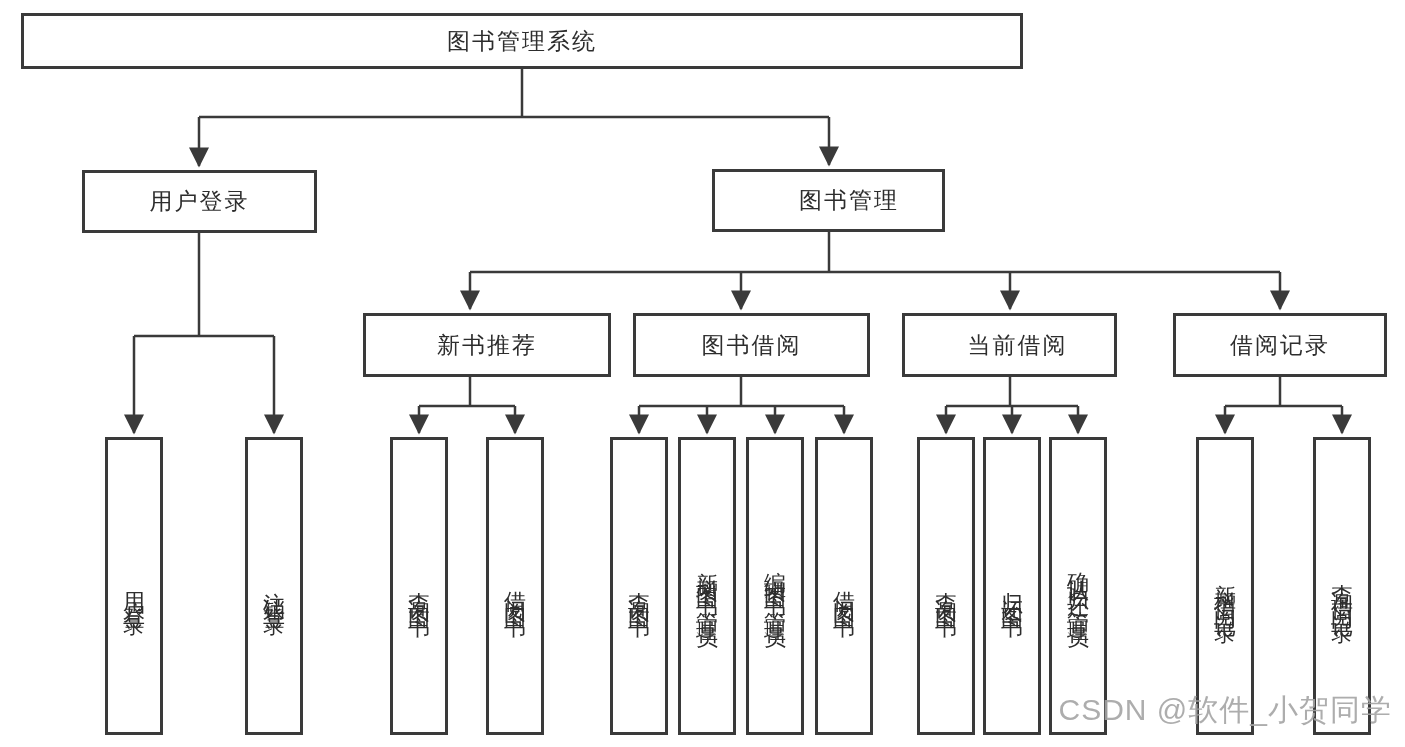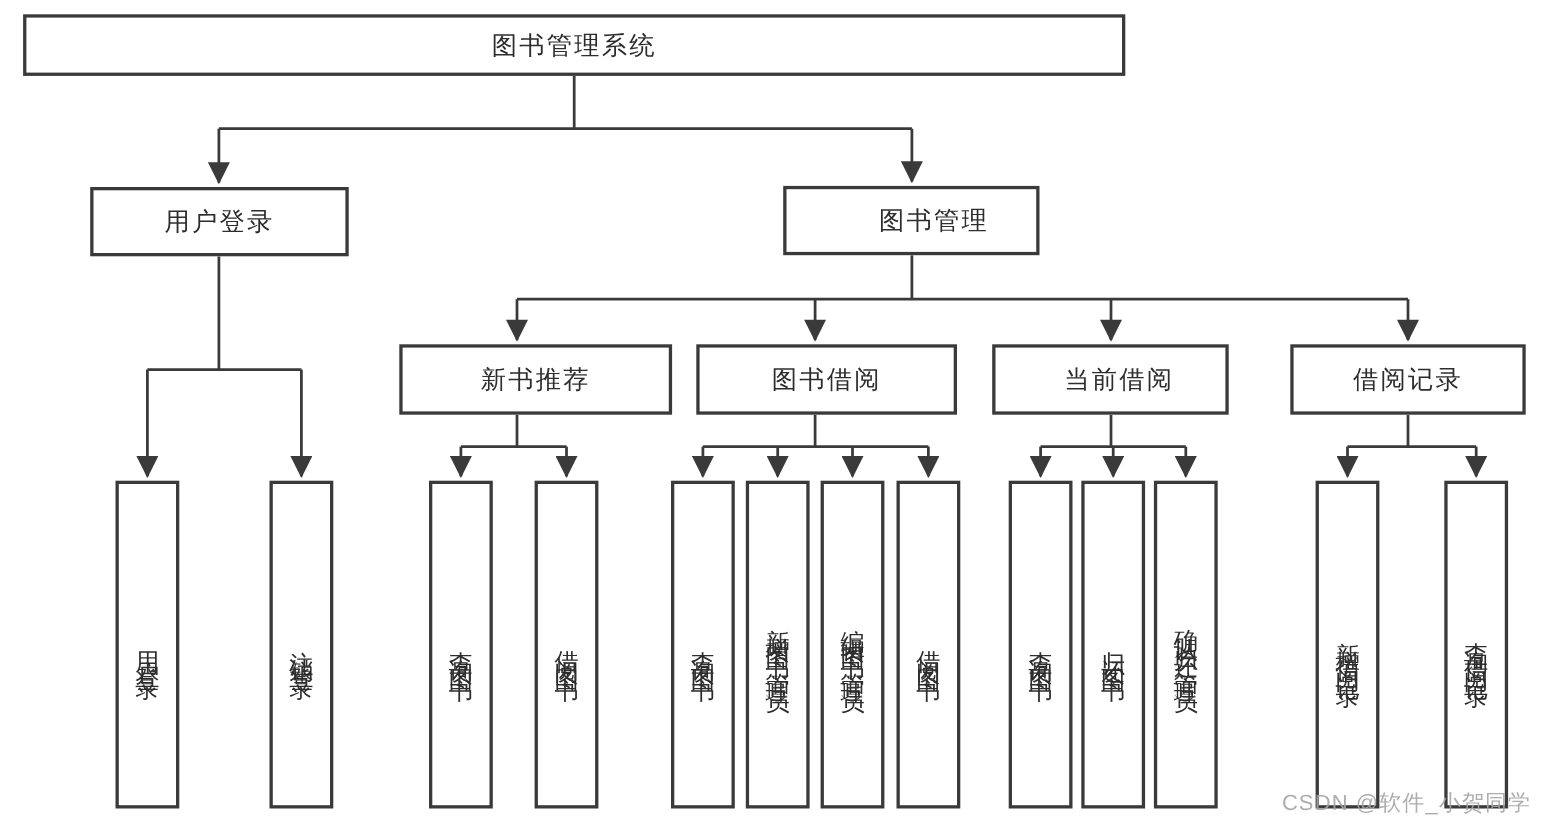--- a/index.html
+++ b/index.html
@@ -54,22 +54,22 @@
   #l-bb-edit       { left: 746px; }
   #l-bb-borrow     { left: 815px; }
   #l-cb-query      { left: 917px; }
   #l-cb-return     { left: 983px; }
   #l-cb-confirm    { left: 1049px; }
   #l-br-add        { left: 1196px; }
   #l-br-query      { left: 1313px; }
   .watermark {
     position: absolute;
     right: 13px;
-    bottom: 4px;
-    font-size: 20px;
+    bottom: 16px;
+    font-size: 30px;
     color: rgba(164,164,164,0.9);
     letter-spacing: 1px;
     z-index: 5;
     pointer-events: none;
     white-space: nowrap;
   }
 </style>
 </head>
 <body>
 

